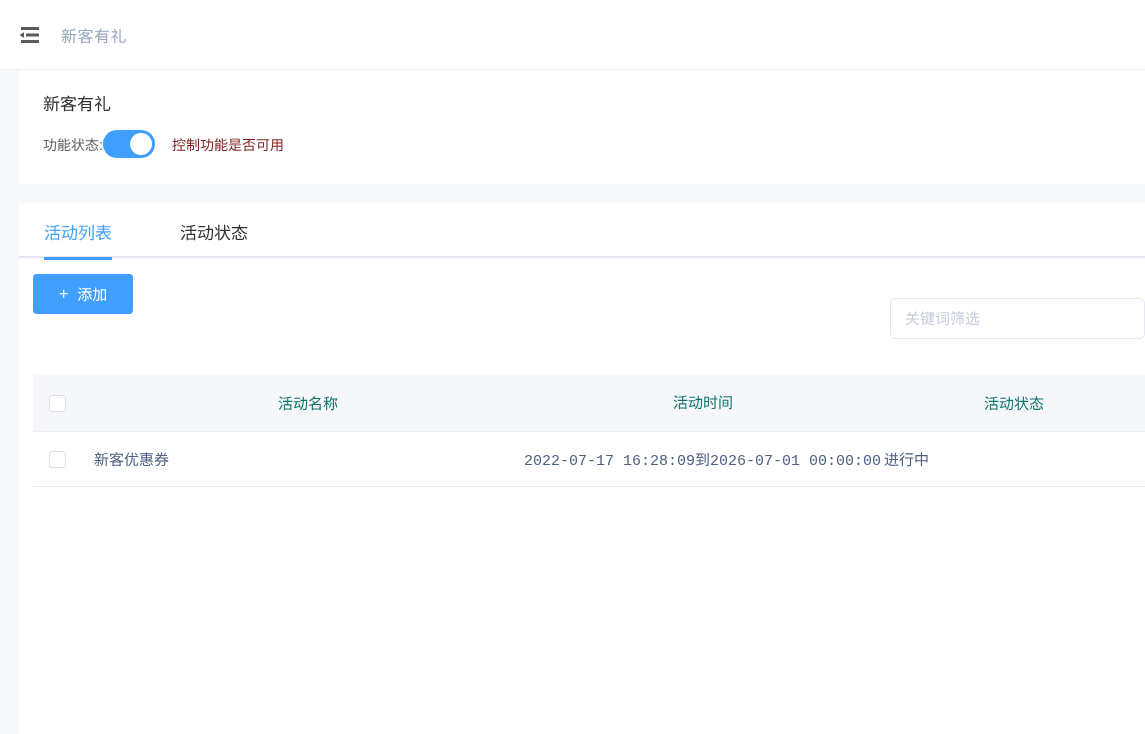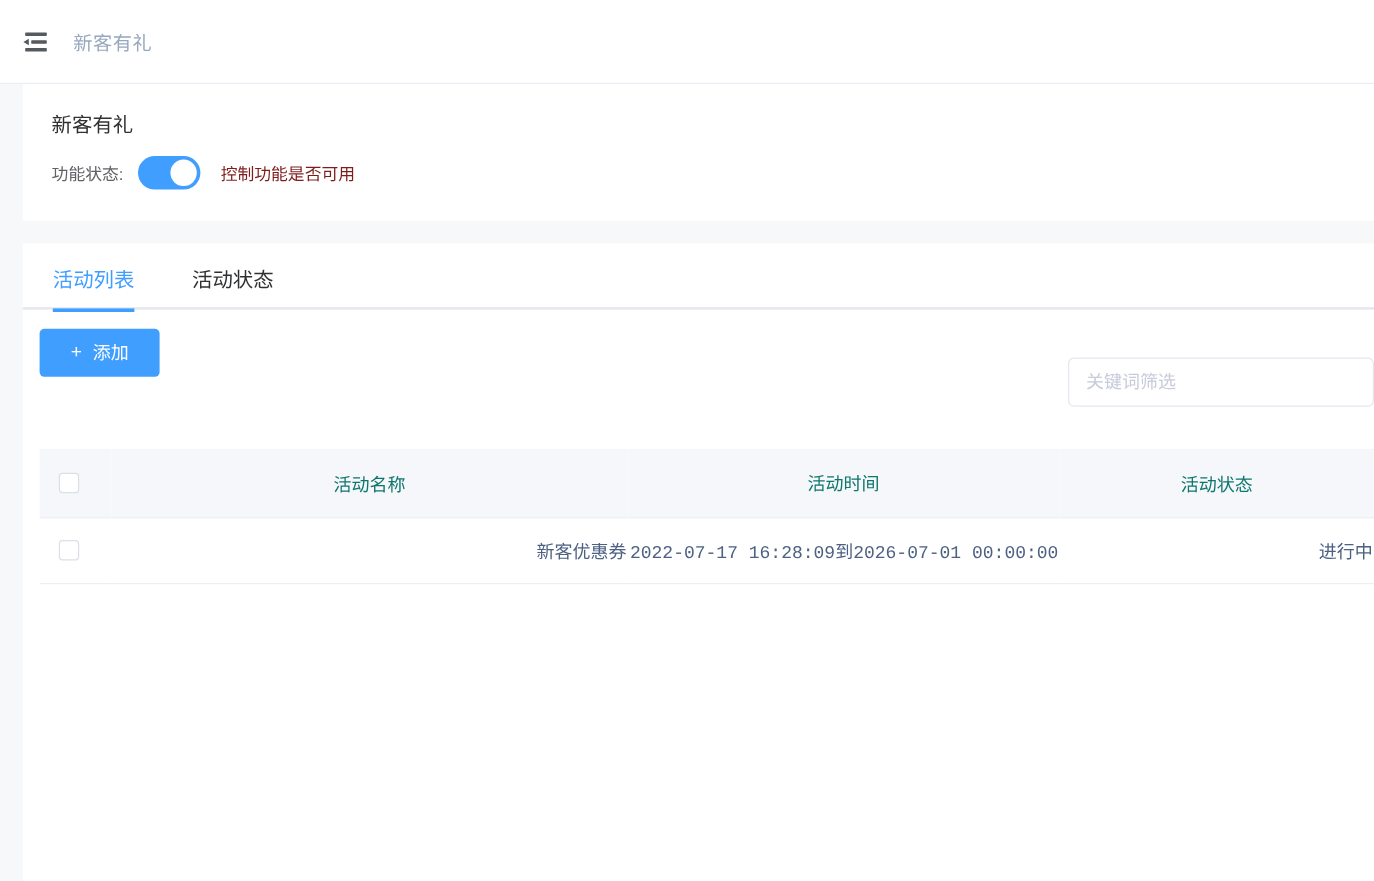--- a/index.html
+++ b/index.html
@@ -77,21 +77,20 @@
     margin: 0 0 13px 0;
     line-height: 24px;
   }
   .status-row {
     display: flex;
     align-items: center;
   }
   .status-label {
     font-size: 14px;
     color: #606266;
-    margin-right: 12px;
   }
   .switch {
     width: 52px;
     height: 28px;
     border-radius: 14px;
     background: #409eff;
     position: relative;
     cursor: pointer;
     flex: 0 0 auto;
   }
@@ -126,20 +125,21 @@
     min-height: 0;
   }
 
   
   .tabs {
     display: flex;
     align-items: flex-end;
     padding: 0 16px 0 25px;
     height: 55px;
     position: relative;
+    gap: 20px;
   }
   .tabs::after {
     content: "";
     position: absolute;
     left: 0; right: 0; bottom: 0;
     height: 2px;
     background: #e4e7ed;
   }
   .tab {
     font-size: 17px;
@@ -251,21 +251,21 @@
     font-weight: 400;
     font-size: 15px;
     color: #0f766e;
     text-align: center;
     border-bottom: 1px solid #ebeef5;
   }
   tbody td {
     height: 55px;
     font-size: 15px;
     color: #4d6182;
-    text-align: right;
+    text-align: left;
     border-bottom: 1px solid #e9ebf2;
     background: #ffffff;
   }
   th.col-check, td.col-check { width: 60px; text-align: left; padding-left: 16px; }
   th.col-name, td.col-name { width: 430px; }
   th.col-time, td.col-time { width: 360px; font-family: Liberation Mono, monospace; }
   th.col-status, td.col-status { width: auto; }
 
   .checkbox {
     width: 17px;

